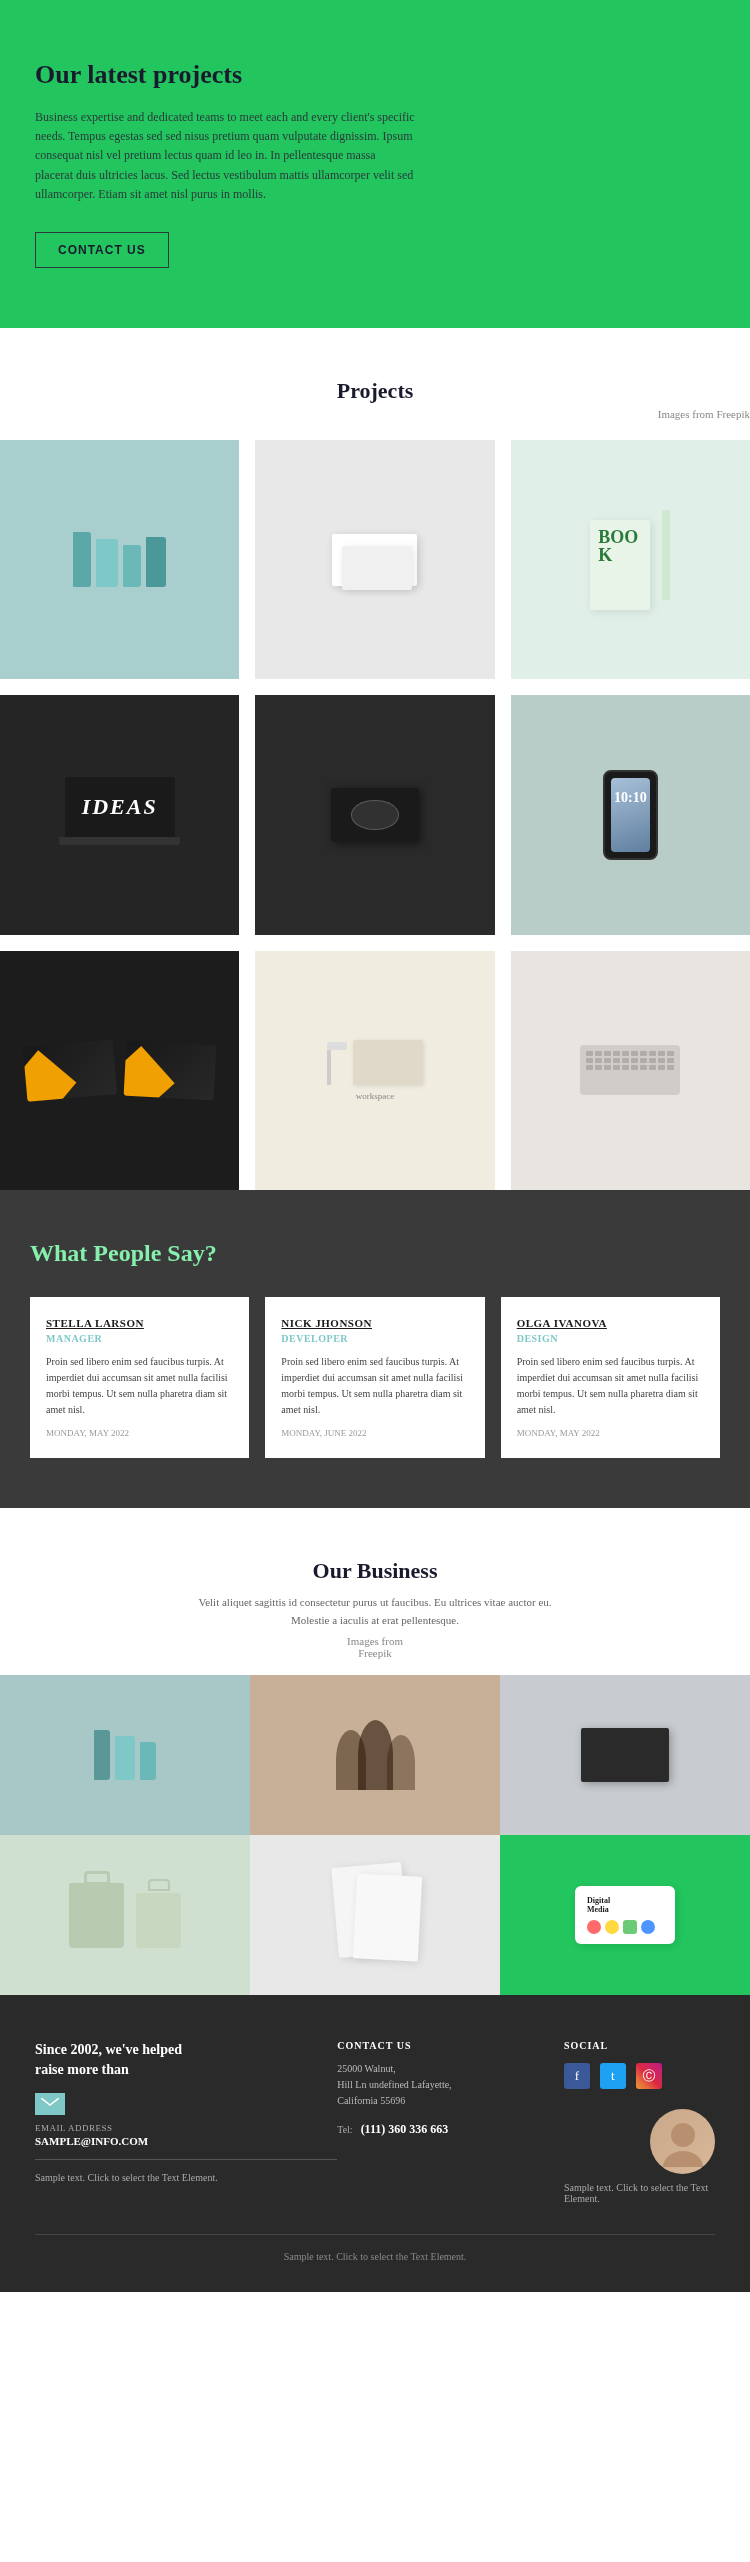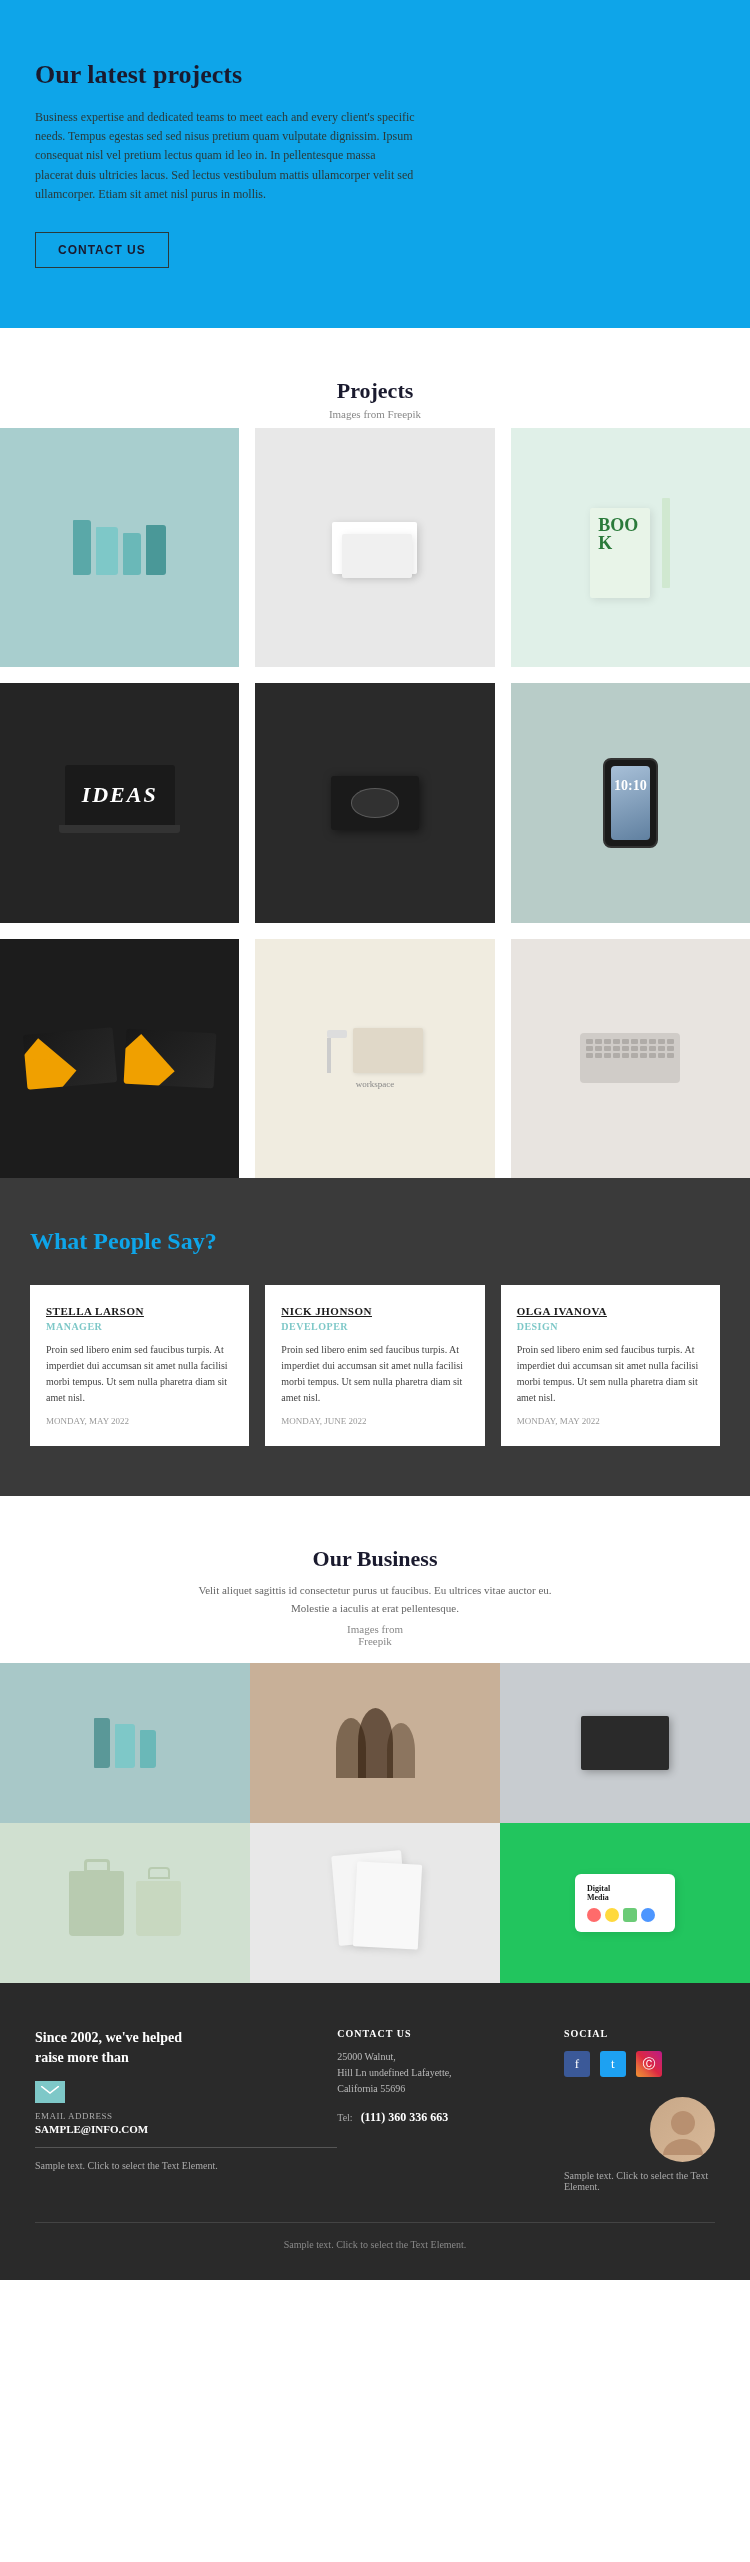--- a/index.html
+++ b/index.html
@@ -45,24 +45,24 @@
     }
     .section-title {
       text-align: center;
       font-size: 22px;
       font-weight: 600;
       color: #1a1a2e;
       font-family: Georgia, serif;
       margin-bottom: 4px;
     }
     .section-subtitle {
-      text-align: center;
+      text-align: right;
       font-size: 11px;
       color: #888;
-      margin-bottom: 8px;
+      margin-bottom: 20px;
     }
 
     .image-grid-3 {
       display: grid;
       grid-template-columns: 1fr 1fr 1fr;
       gap: 16px;
       width: 100%;
     }
     .grid-cell {
       width: 100%;
@@ -79,21 +79,21 @@
 
     
     .section-testimonials {
       background: #3a3a3a;
       padding: 50px 30px 50px 30px;
       margin-top: 0;
     }
     .testimonials-title {
       font-size: 24px;
       font-weight: 700;
-      color: #0ea5e9;
+      color: #86efac;
       margin-bottom: 30px;
       font-family: Georgia, serif;
     }
     .testimonials-grid {
       display: grid;
       grid-template-columns: 1fr 1fr 1fr;
       gap: 16px;
     }
     .testimonial-card {
       background: #fff;
@@ -413,21 +413,21 @@
       background: #f5f5f5;
       border-radius: 2px;
       box-shadow: 2px 2px 8px rgba(0,0,0,0.1);
       transform: rotate(-5deg);
       position: relative;
     }
   </style>
 </head>
 <body>
 
-<section class="hero" style="background: #0ea5e9;">
+<section class="hero" style="background: #22c55e;">
   <h1>Our latest projects</h1>
   <p>Business expertise and dedicated teams to meet each and every client's specific needs. Tempus egestas sed sed nisus pretium quam vulputate dignissim. Ipsum consequat nisl vel pretium lectus quam id leo in. In pellentesque massa placerat duis ultricies lacus. Sed lectus vestibulum mattis ullamcorper velit sed ullamcorper. Etiam sit amet nisl purus in mollis.</p>
   <button class="btn-contact">CONTACT US</button>
 </section>
 
 <section class="section-projects">
   <h2 class="section-title">Projects</h2>
   <p class="section-subtitle">Images from Freepik</p>
 
   <div class="image-grid-3">

